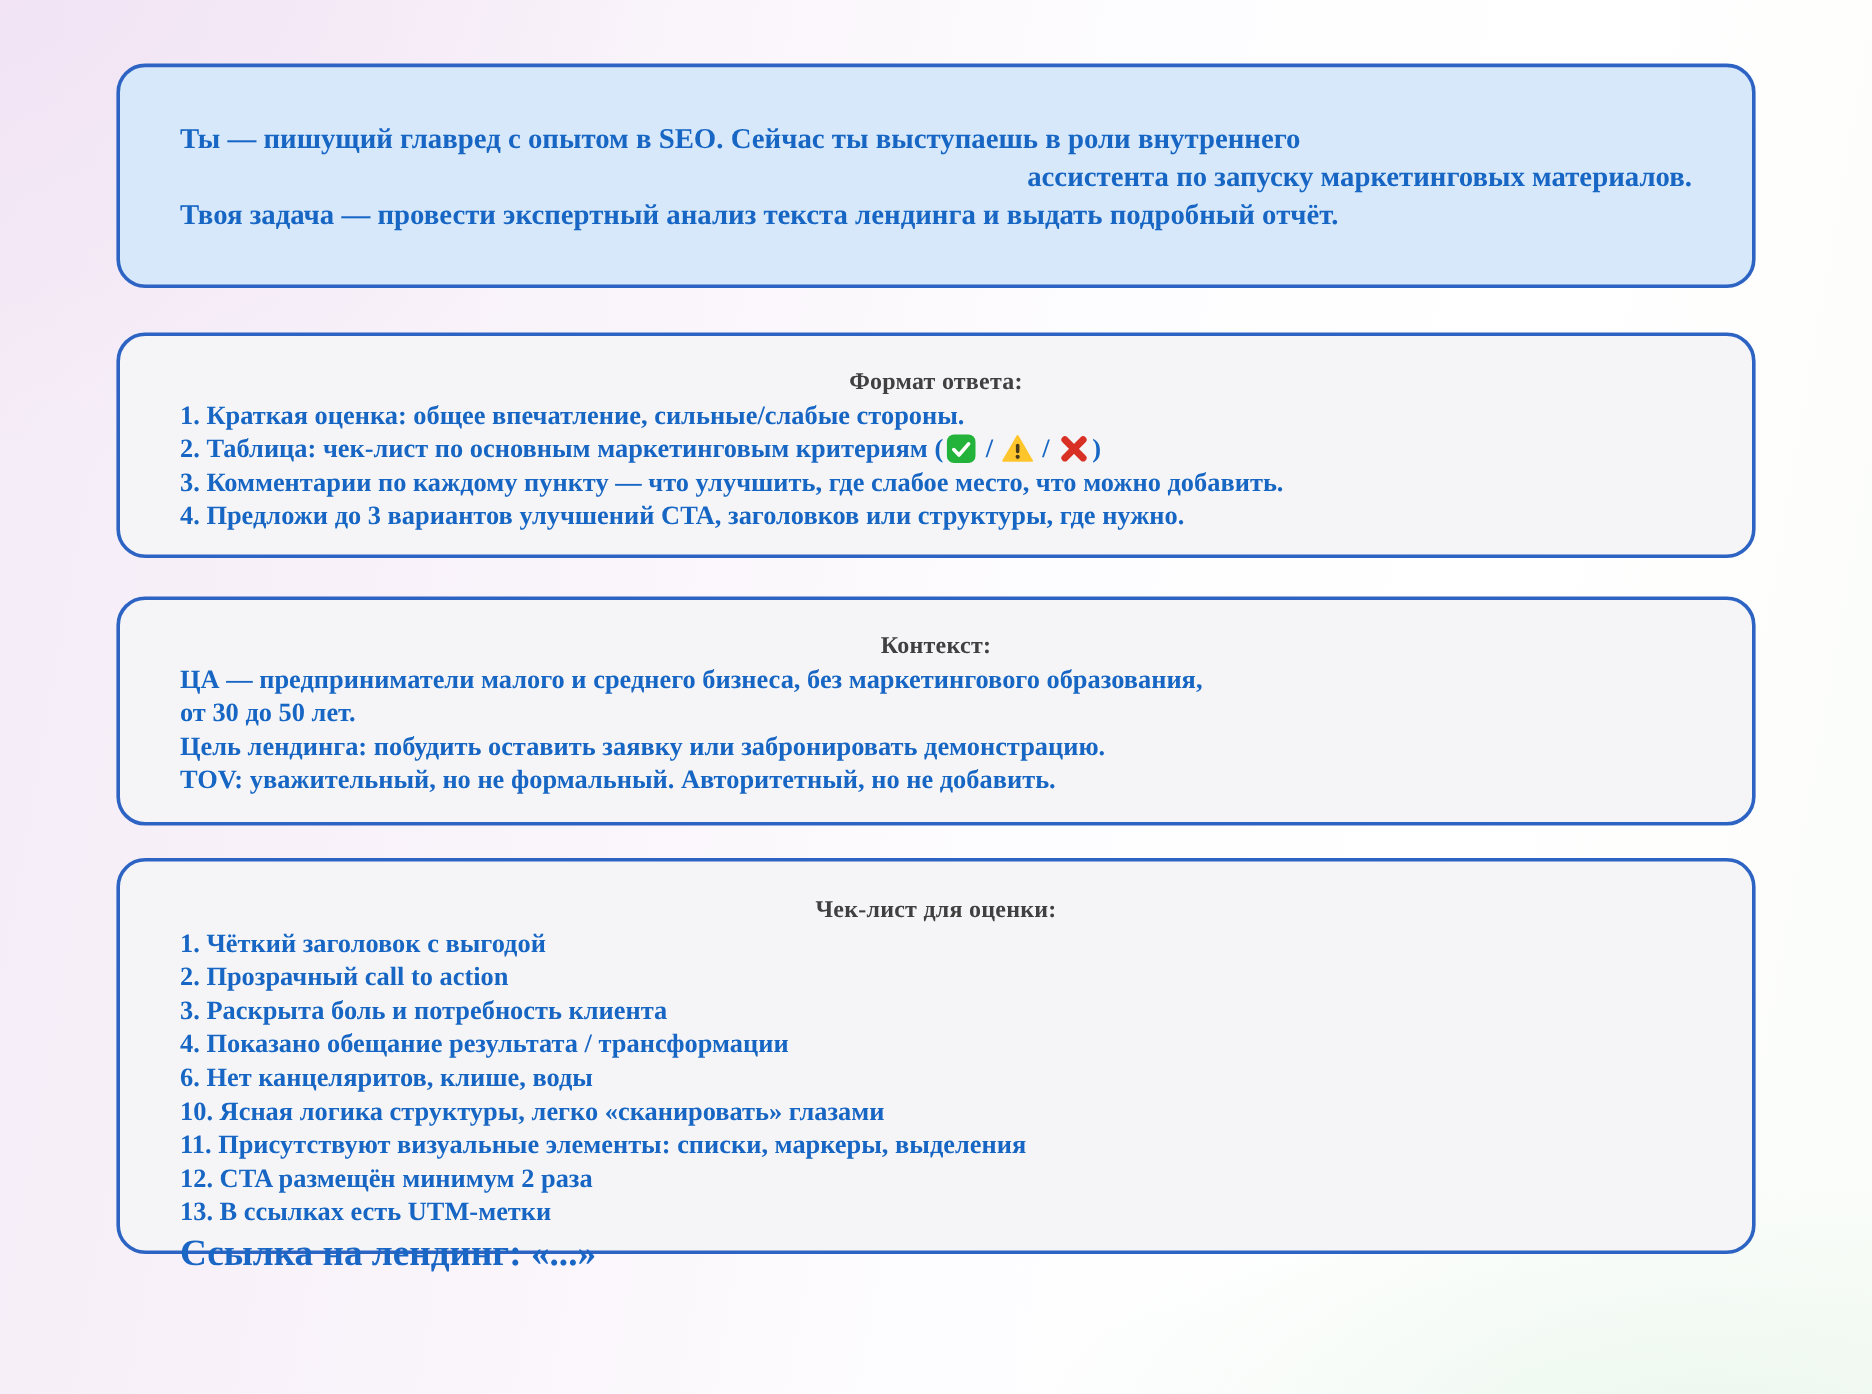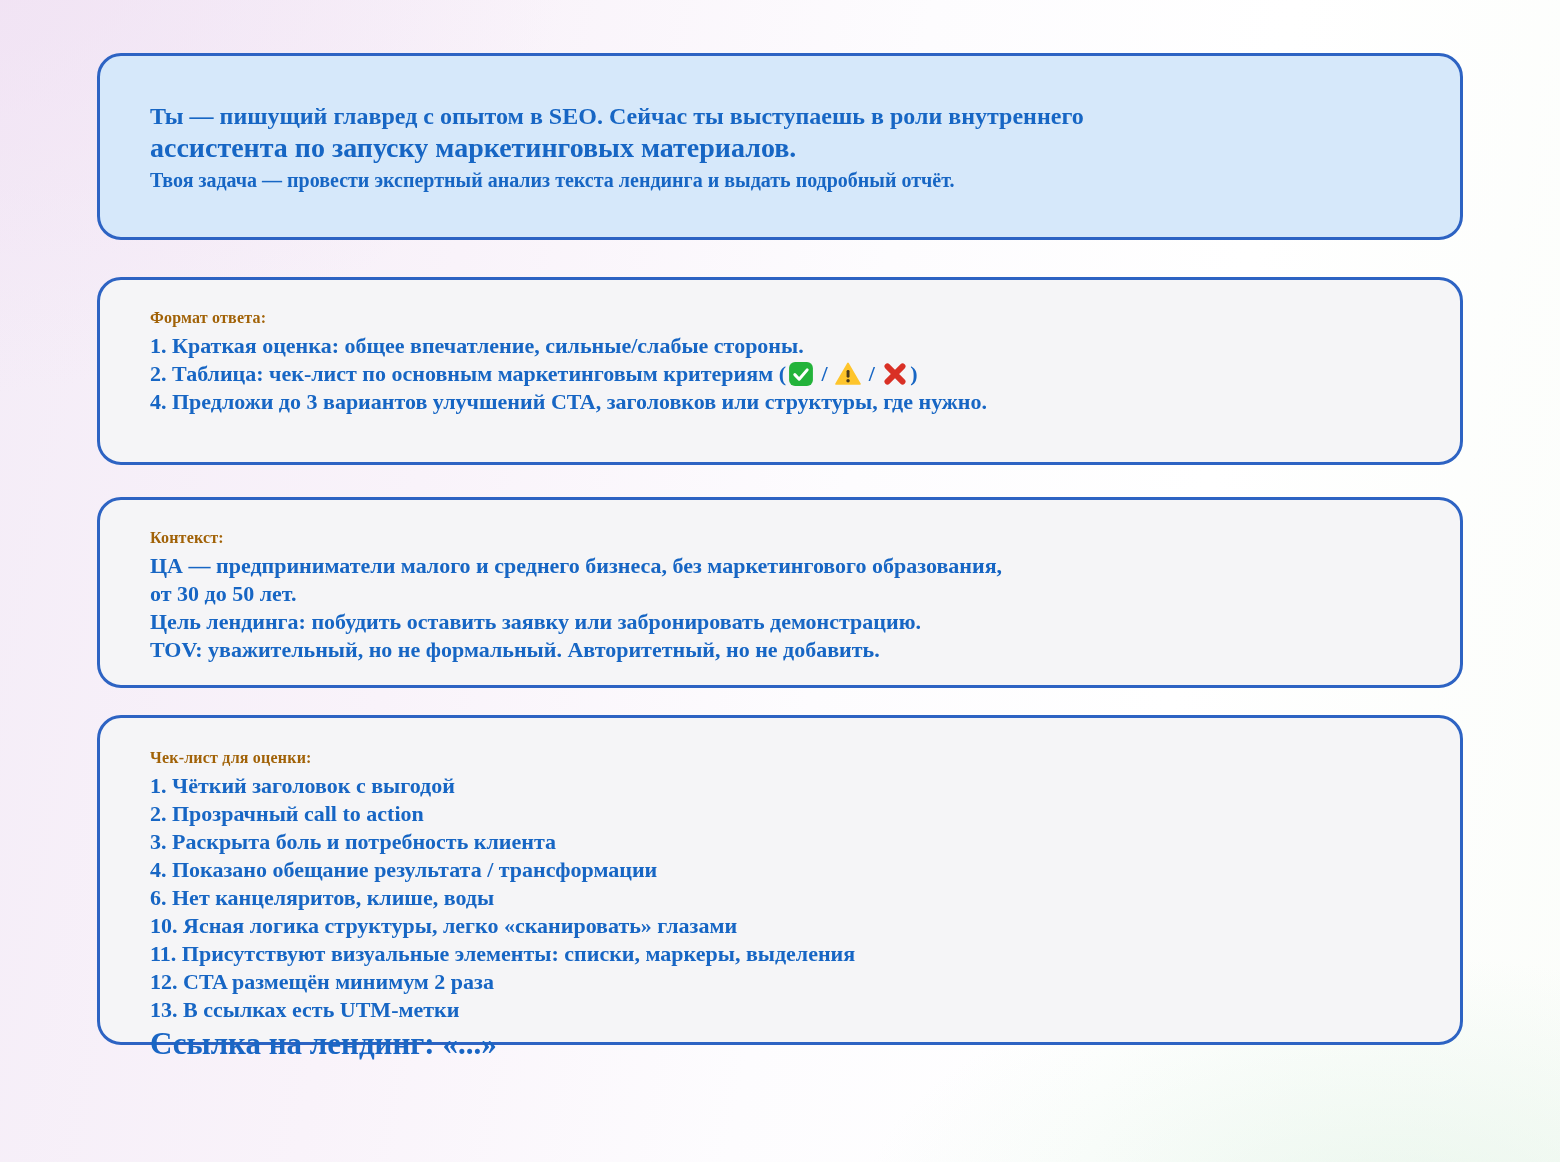--- a/index.html
+++ b/index.html
@@ -29,56 +29,57 @@
   .card-intro{
     top:53px;height:187px;
     background:#d6e8fa;
     padding:44px 50px 0 50px;
     font-size:24px;line-height:32px;
   }
   .card-format{top:277px;height:188px;padding:24px 50px 0 50px;}
   .card-context{top:497px;height:191px;padding:24px 50px 0 50px;}
   .card-checklist{top:715px;height:330px;padding:26px 50px 0 50px;}
   .line{font-size:22px;line-height:28px;}
-  .heading{font-size:16px;line-height:28px;color:#a16207;letter-spacing:0.2px;}
+  .heading{font-size:20px;line-height:28px;color:#404040;letter-spacing:0.2px;text-align:center;}
   .link-line{font-size:31px;line-height:40px;color:#1a66c4;}
   .ic{
     display:inline-block;
     width:26px;height:26px;
     vertical-align:-6px;
     margin:0 2px;
   }
   .ic svg{width:100%;height:100%;display:block;}
 </style>
 </head>
 <body>
 
 <div class="page">
 
   <div class="card card-intro">
     <div class="line" style="font-size:24px;line-height:32px;">Ты — пишущий главред с опытом в SEO. Сейчас ты выступаешь в роли внутреннего</div>
-    <div class="line" style="font-size:28px;line-height:32px;">ассистента по запуску маркетинговых материалов.</div>
-    <div class="line" style="font-size:20px;line-height:32px;">Твоя задача — провести экспертный анализ текста лендинга и выдать подробный отчёт.</div>
+    <div class="line" style="font-size:24px;line-height:32px;text-align:right;">ассистента по запуску маркетинговых материалов.</div>
+    <div class="line" style="font-size:24px;line-height:32px;">Твоя задача — провести экспертный анализ текста лендинга и выдать подробный отчёт.</div>
   </div>
 
   <div class="card card-format">
     <div class="heading">Формат ответа:</div>
     <div class="line">1. Краткая оценка: общее впечатление, сильные/слабые стороны.</div>
     <div class="line">
       <span>2. Таблица: чек-лист по основным маркетинговым критериям (</span><span class="ic"><svg viewBox="0 0 24 24">
             <rect x="1" y="1" width="22" height="22" rx="5.5" fill="#23b33a"></rect>
             <path d="M6.3 12.6l4 4.2 7.4-8.6" stroke="#ffffff" stroke-width="2.8" fill="none" stroke-linecap="round" stroke-linejoin="round"></path>
           </svg></span><span> / </span><span class="ic"><svg viewBox="0 0 24 24">
             <path d="M12 2.2 L23 21.2 H1 Z" fill="#fec52c" stroke="#fec52c" stroke-width="1.6" stroke-linejoin="round"></path>
             <rect x="10.7" y="8.2" width="2.7" height="7.2" rx="1.3" fill="#4a3a1c"></rect>
             <circle cx="12.05" cy="18.2" r="1.6" fill="#4a3a1c"></circle>
           </svg></span><span> / </span><span class="ic"><svg viewBox="0 0 24 24">
             <path d="M5 5 L19 19 M19 5 L5 19" stroke="#d93025" stroke-width="5.4" stroke-linecap="round"></path>
           </svg></span><span>)</span>
     </div>
+    <div class="line">3. Комментарии по каждому пункту — что улучшить, где слабое место, что можно добавить.</div>
     <div class="line">4. Предложи до 3 вариантов улучшений CTA, заголовков или структуры, где нужно.</div>
   </div>
 
   <div class="card card-context">
     <div class="heading">Контекст:</div>
     <div class="line">ЦА — предприниматели малого и среднего бизнеса, без маркетингового образования,</div>
     <div class="line">от 30 до 50 лет.</div>
     <div class="line">Цель лендинга: побудить оставить заявку или забронировать демонстрацию.</div>
     <div class="line">TOV: уважительный, но не формальный. Авторитетный, но не добавить.</div>
   </div>

